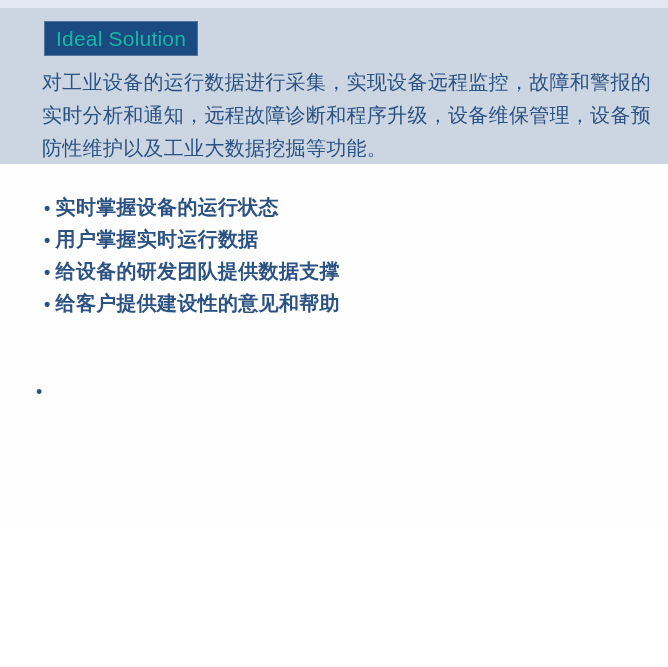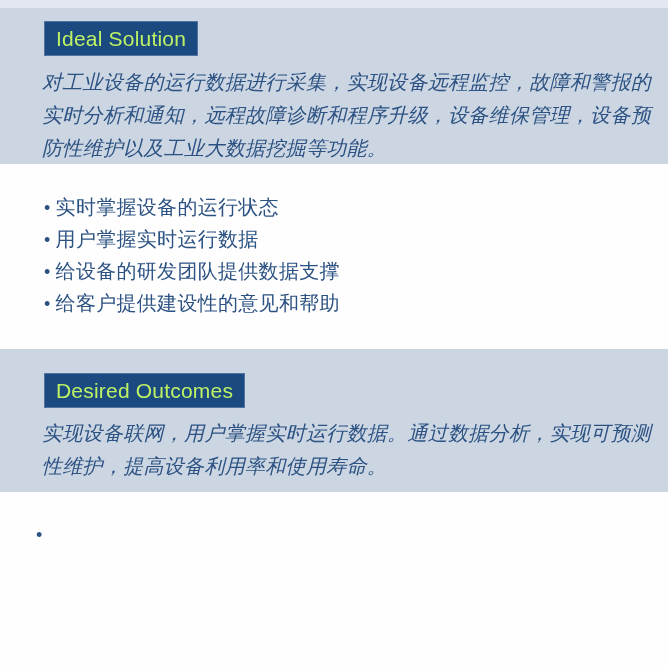--- a/index.html
+++ b/index.html
@@ -6,33 +6,32 @@
   body{
     width:668px;height:667px;overflow:hidden;background:#ffffff;
     font-family:"Liberation Sans","DejaVu Sans",sans-serif;
   }
   .page{width:668px;height:667px;display:flex;flex-direction:column;}
   .top-strip{height:8px;background:#e2e7f1;flex:0 0 auto;}
   .block{box-sizing:border-box;flex:0 0 auto;}
   .blue{background:#ccd5e2;}
   .white{background:#fefefe;}
   #secA{height:156px;padding:13px 16px 0 44px;}
-  #secB{height:185px;padding:28px 16px 0 44px;}
+  #secB{height:185px;padding:28px 16px 0 44px;font-weight:bold;}
   #secC{height:143px;padding:24px 16px 0 44px;}
   #secD{height:175px;padding:27px 16px 0 37px;}
   .badge{
     display:inline-block;background:#1a4a80;border:1px solid #50739f;
-    color:#bef264;font-size:21px;line-height:25px;padding:4px 11px;
+    color:#14b8a6;font-size:21px;line-height:25px;padding:4px 11px;
     letter-spacing:0.2px;
   }
   .para{
     margin:10px 0 0 -2px;width:610px;
     font-size:20px;line-height:33px;color:#2b5282;
     letter-spacing:0.3px;
-    font-style:italic;
   }
   #secC .para{margin-top:9px;}
   ul.bullets{list-style:none;margin:0;padding:0;}
   ul.bullets li{
     font-size:20px;line-height:31px;color:#2b5282;letter-spacing:0.3px;
   }
   .dot{color:#2b5282;margin-right:5px;font-size:18px;}
   .hang{
     position:relative;padding-left:14px;width:596px;
     font-size:20px;line-height:32px;color:#2b5282;letter-spacing:0.3px;
@@ -55,26 +54,20 @@
 
   <section class="block white" id="secB">
     <ul class="bullets">
       <li><span class="dot">•</span><span>实时掌握设备的运行状态</span></li>
       <li><span class="dot">•</span><span>用户掌握实时运行数据</span></li>
       <li><span class="dot">•</span><span>给设备的研发团队提供数据支撑</span></li>
       <li><span class="dot">•</span><span>给客户提供建设性的意见和帮助</span></li>
     </ul>
   </section>
 
-  <section class="block blue" id="secC">
-    <div class="badge">
-      <span>Desired Outcomes</span>
-    </div>
-    <p class="para">实现设备联网，用户掌握实时运行数据。通过数据分析，实现可预测性维护，提高设备利用率和使用寿命。</p>
-  </section>
 
   <section class="block white" id="secD">
     <div class="hang">
       <span class="dot">•</span>
     </div>
   </section>
 
 </div>
 
 </body></html>

